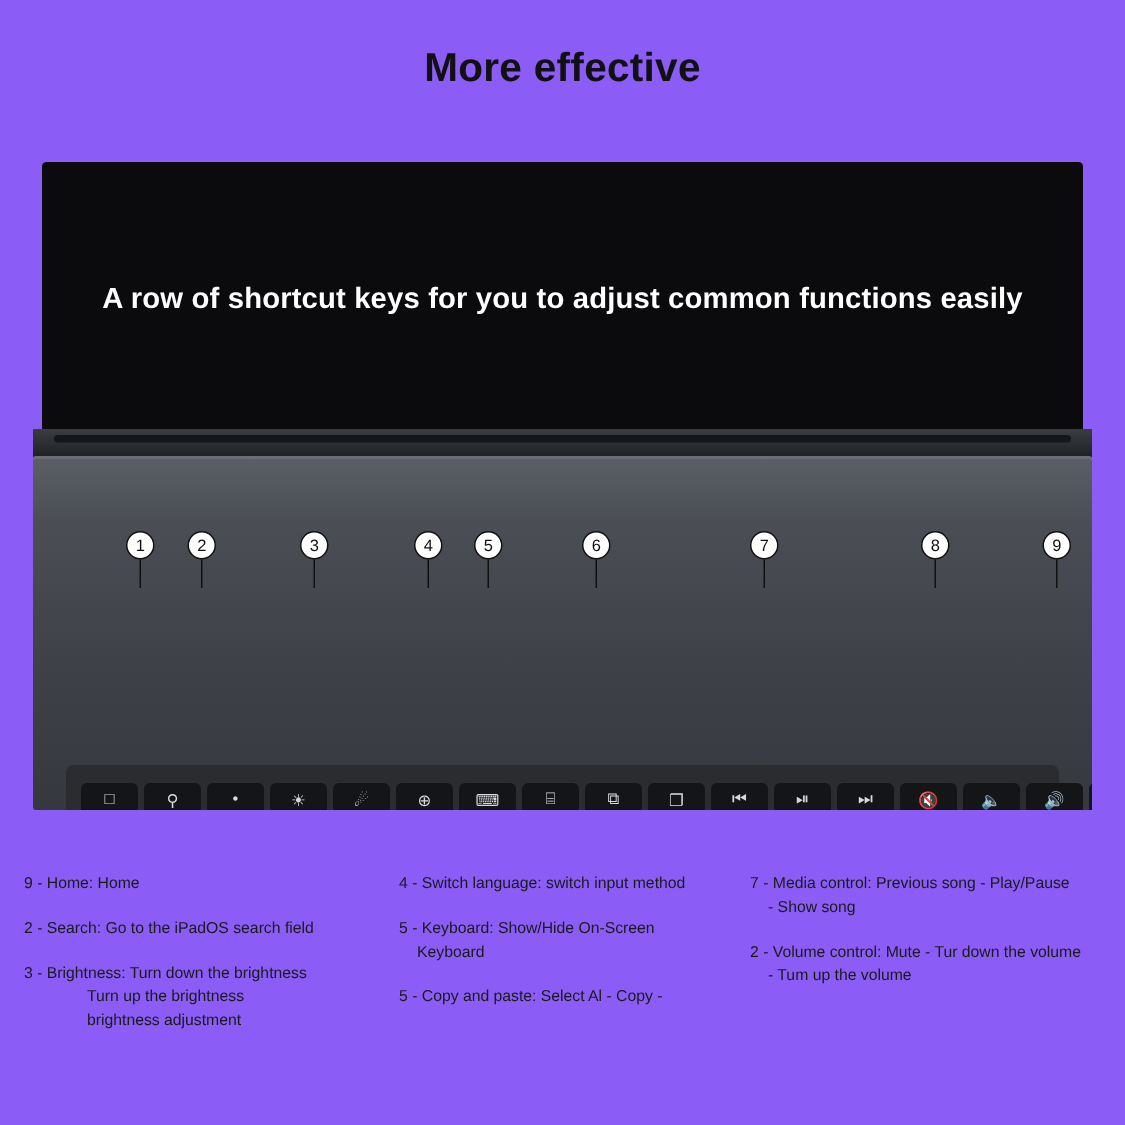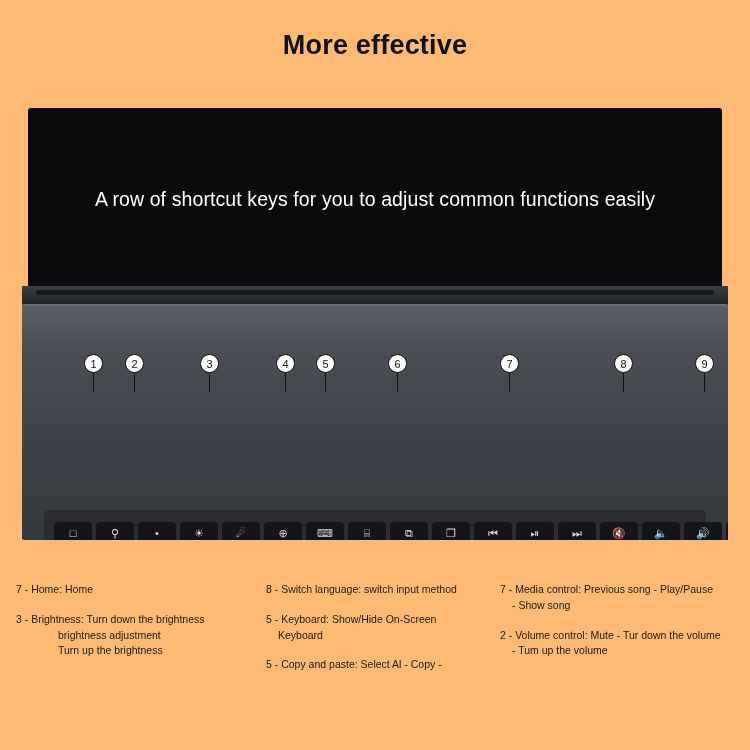--- a/index.html
+++ b/index.html
@@ -3,21 +3,21 @@
 <meta charset="utf-8">
 <style>
   * { box-sizing: border-box; }
   html, body {
     margin: 0; padding: 0;
     width: 750px; height: 750px;
     background: #ffffff;
     font-family: "Liberation Sans", sans-serif;
     overflow: hidden;
   }
-  .page { position: relative; width: 750px; height: 750px; background:#fdba74; }
+  .page { position: relative; width: 750px; height: 750px; background:#8b5cf6; }
 
   .headline {
     position: absolute; top: 30px; left: 0; width: 750px;
     text-align: center;
     font-size: 27px; font-weight: bold; color: #111;
     letter-spacing: 0.2px;
   }
 
   
   .device {
@@ -25,21 +25,21 @@
     overflow: hidden;
   }
   .screen {
     position: absolute; left: 6px; top: 0; width: 694px; height: 178px;
     background: #0b0b0d;
     border-radius: 3px 3px 0 0;
   }
   .screen-caption {
     position: absolute; left: 0; top: 80px; width: 694px;
     text-align: center;
-    color: #ffffff; font-size: 19.5px; font-weight: normal;
+    color: #ffffff; font-size: 19.5px; font-weight: bold;
     letter-spacing: 0.1px;
   }
   .hinge {
     position: absolute; left: 0; top: 178px; width: 706px; height: 22px;
     background: linear-gradient(180deg,#3a3d42 0%, #26292d 60%, #1b1d20 100%);
     border-radius: 0 0 4px 4px;
   }
   .hinge-lip {
     position: absolute; left: 14px; top: 182px; width: 678px; height: 5px;
     background: #15171a; border-radius: 3px;
@@ -195,31 +195,34 @@
         <div class="leader" style="left: 601px; top: 265px; height: 19px;"></div>
         <div class="callout" style="left: 673px; top: 246px;">9</div>
         <div class="leader" style="left: 682px; top: 265px; height: 19px;"></div>
       </div>
 
   </div>
 
   <div class="legend">
     <div class="legend-col c1" id="legend-c1">
         <div class="legend-item">
-          <span class="cont">7 - Home: Home</span>
+          <span class="cont">9 - Home: Home</span>
+        </div>
+        <div class="legend-item">
+          <span class="cont">2 - Search: Go to the iPadOS search field</span>
         </div>
         <div class="legend-item">
           <span class="cont">3 - Brightness: Turn down the brightness</span>
+          <span class="cont ind">Turn up the brightness</span>
           <span class="cont ind">brightness adjustment</span>
-          <span class="cont ind">Turn up the brightness</span>
         </div>
       </div>
     <div class="legend-col c2" id="legend-c2">
         <div class="legend-item">
-          <span class="cont">8 - Switch language: switch input method</span>
+          <span class="cont">4 - Switch language: switch input method</span>
         </div>
         <div class="legend-item">
           <span class="cont">5 - Keyboard: Show/Hide On-Screen</span>
           <span class="cont ind2">Keyboard</span>
         </div>
         <div class="legend-item">
           <span class="cont">5 - Copy and paste: Select Al - Copy -</span>
         </div>
       </div>
     <div class="legend-col c3" id="legend-c3">

